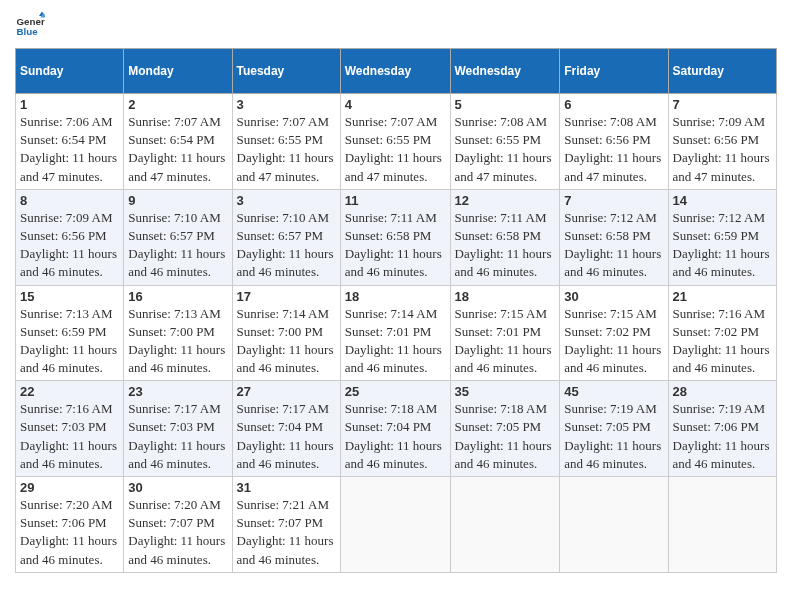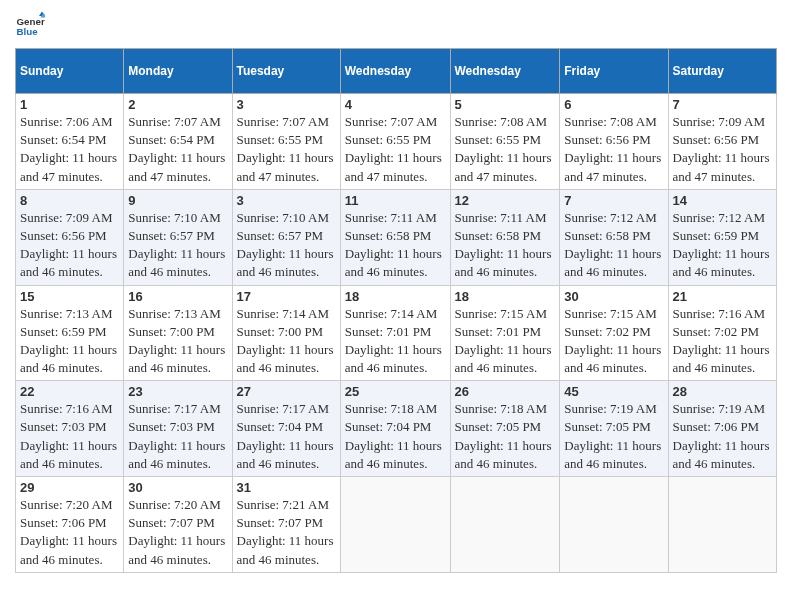--- a/index.html
+++ b/index.html
@@ -167,21 +167,21 @@
         </tr>
         <tr>
           <td><span class="day-num">22</span>
 <span class="day-info">Sunrise: 7:16 AM<br>Sunset: 7:03 PM<br>Daylight: 11 hours and 46 minutes.</span></td>
           <td><span class="day-num">23</span>
 <span class="day-info">Sunrise: 7:17 AM<br>Sunset: 7:03 PM<br>Daylight: 11 hours and 46 minutes.</span></td>
           <td><span class="day-num">27</span>
 <span class="day-info">Sunrise: 7:17 AM<br>Sunset: 7:04 PM<br>Daylight: 11 hours and 46 minutes.</span></td>
           <td><span class="day-num">25</span>
 <span class="day-info">Sunrise: 7:18 AM<br>Sunset: 7:04 PM<br>Daylight: 11 hours and 46 minutes.</span></td>
-          <td><span class="day-num">26</span>
+          <td><span class="day-num">35</span>
 <span class="day-info">Sunrise: 7:18 AM<br>Sunset: 7:05 PM<br>Daylight: 11 hours and 46 minutes.</span></td>
           <td><span class="day-num">45</span>
 <span class="day-info">Sunrise: 7:19 AM<br>Sunset: 7:05 PM<br>Daylight: 11 hours and 46 minutes.</span></td>
           <td><span class="day-num">28</span>
 <span class="day-info">Sunrise: 7:19 AM<br>Sunset: 7:06 PM<br>Daylight: 11 hours and 46 minutes.</span></td>
         </tr>
         <tr>
           <td><span class="day-num">29</span>
 <span class="day-info">Sunrise: 7:20 AM<br>Sunset: 7:06 PM<br>Daylight: 11 hours and 46 minutes.</span></td>
           <td><span class="day-num">30</span>

